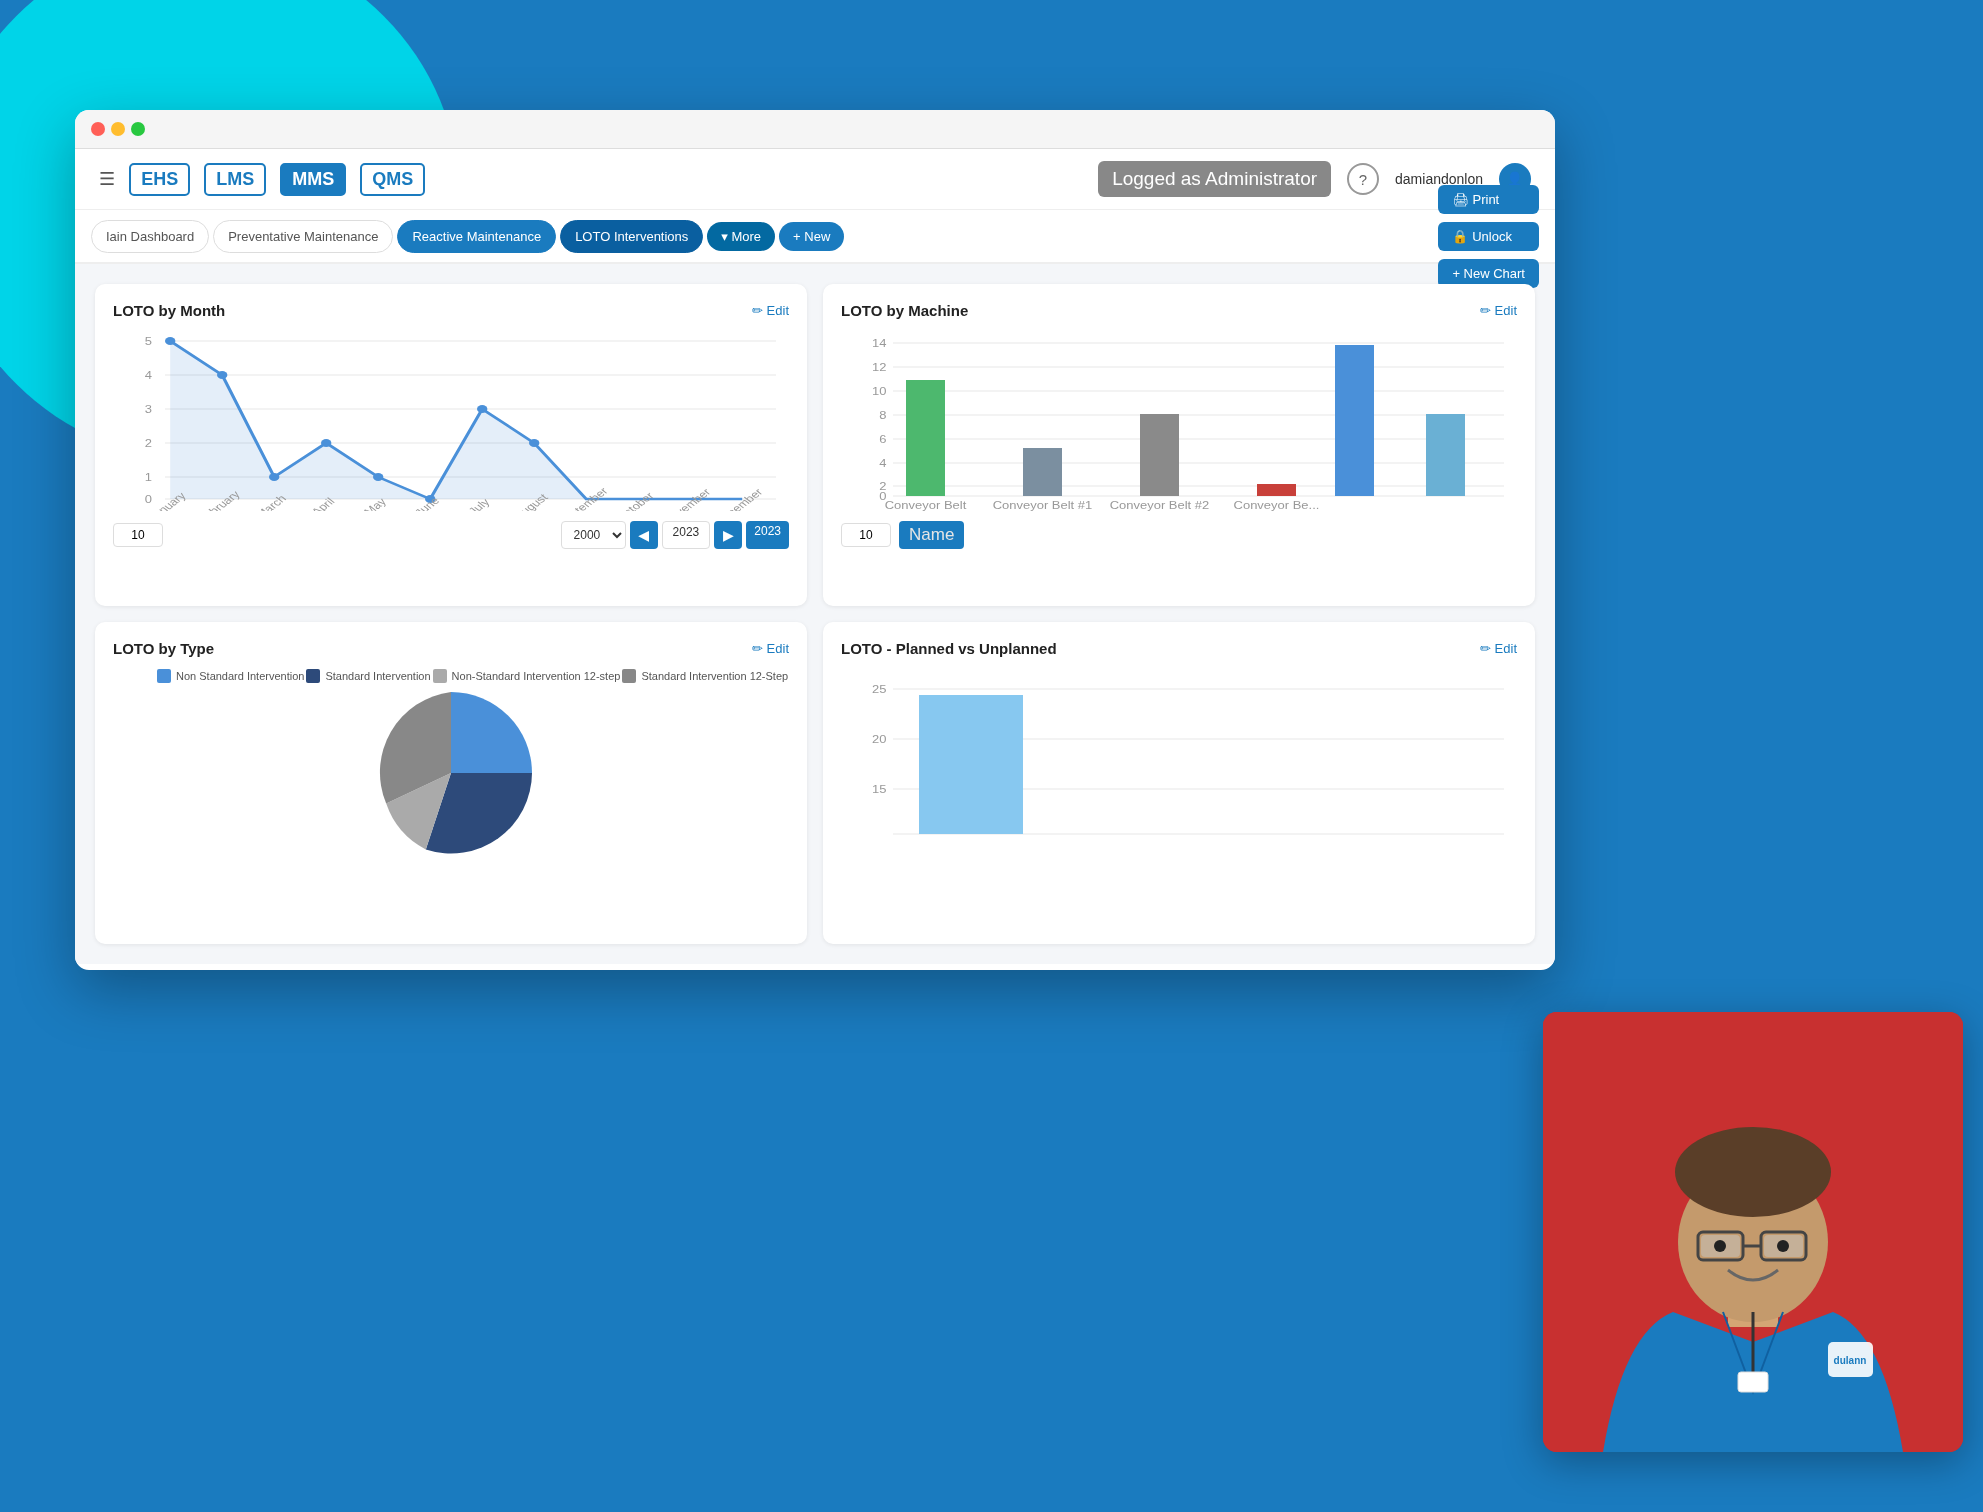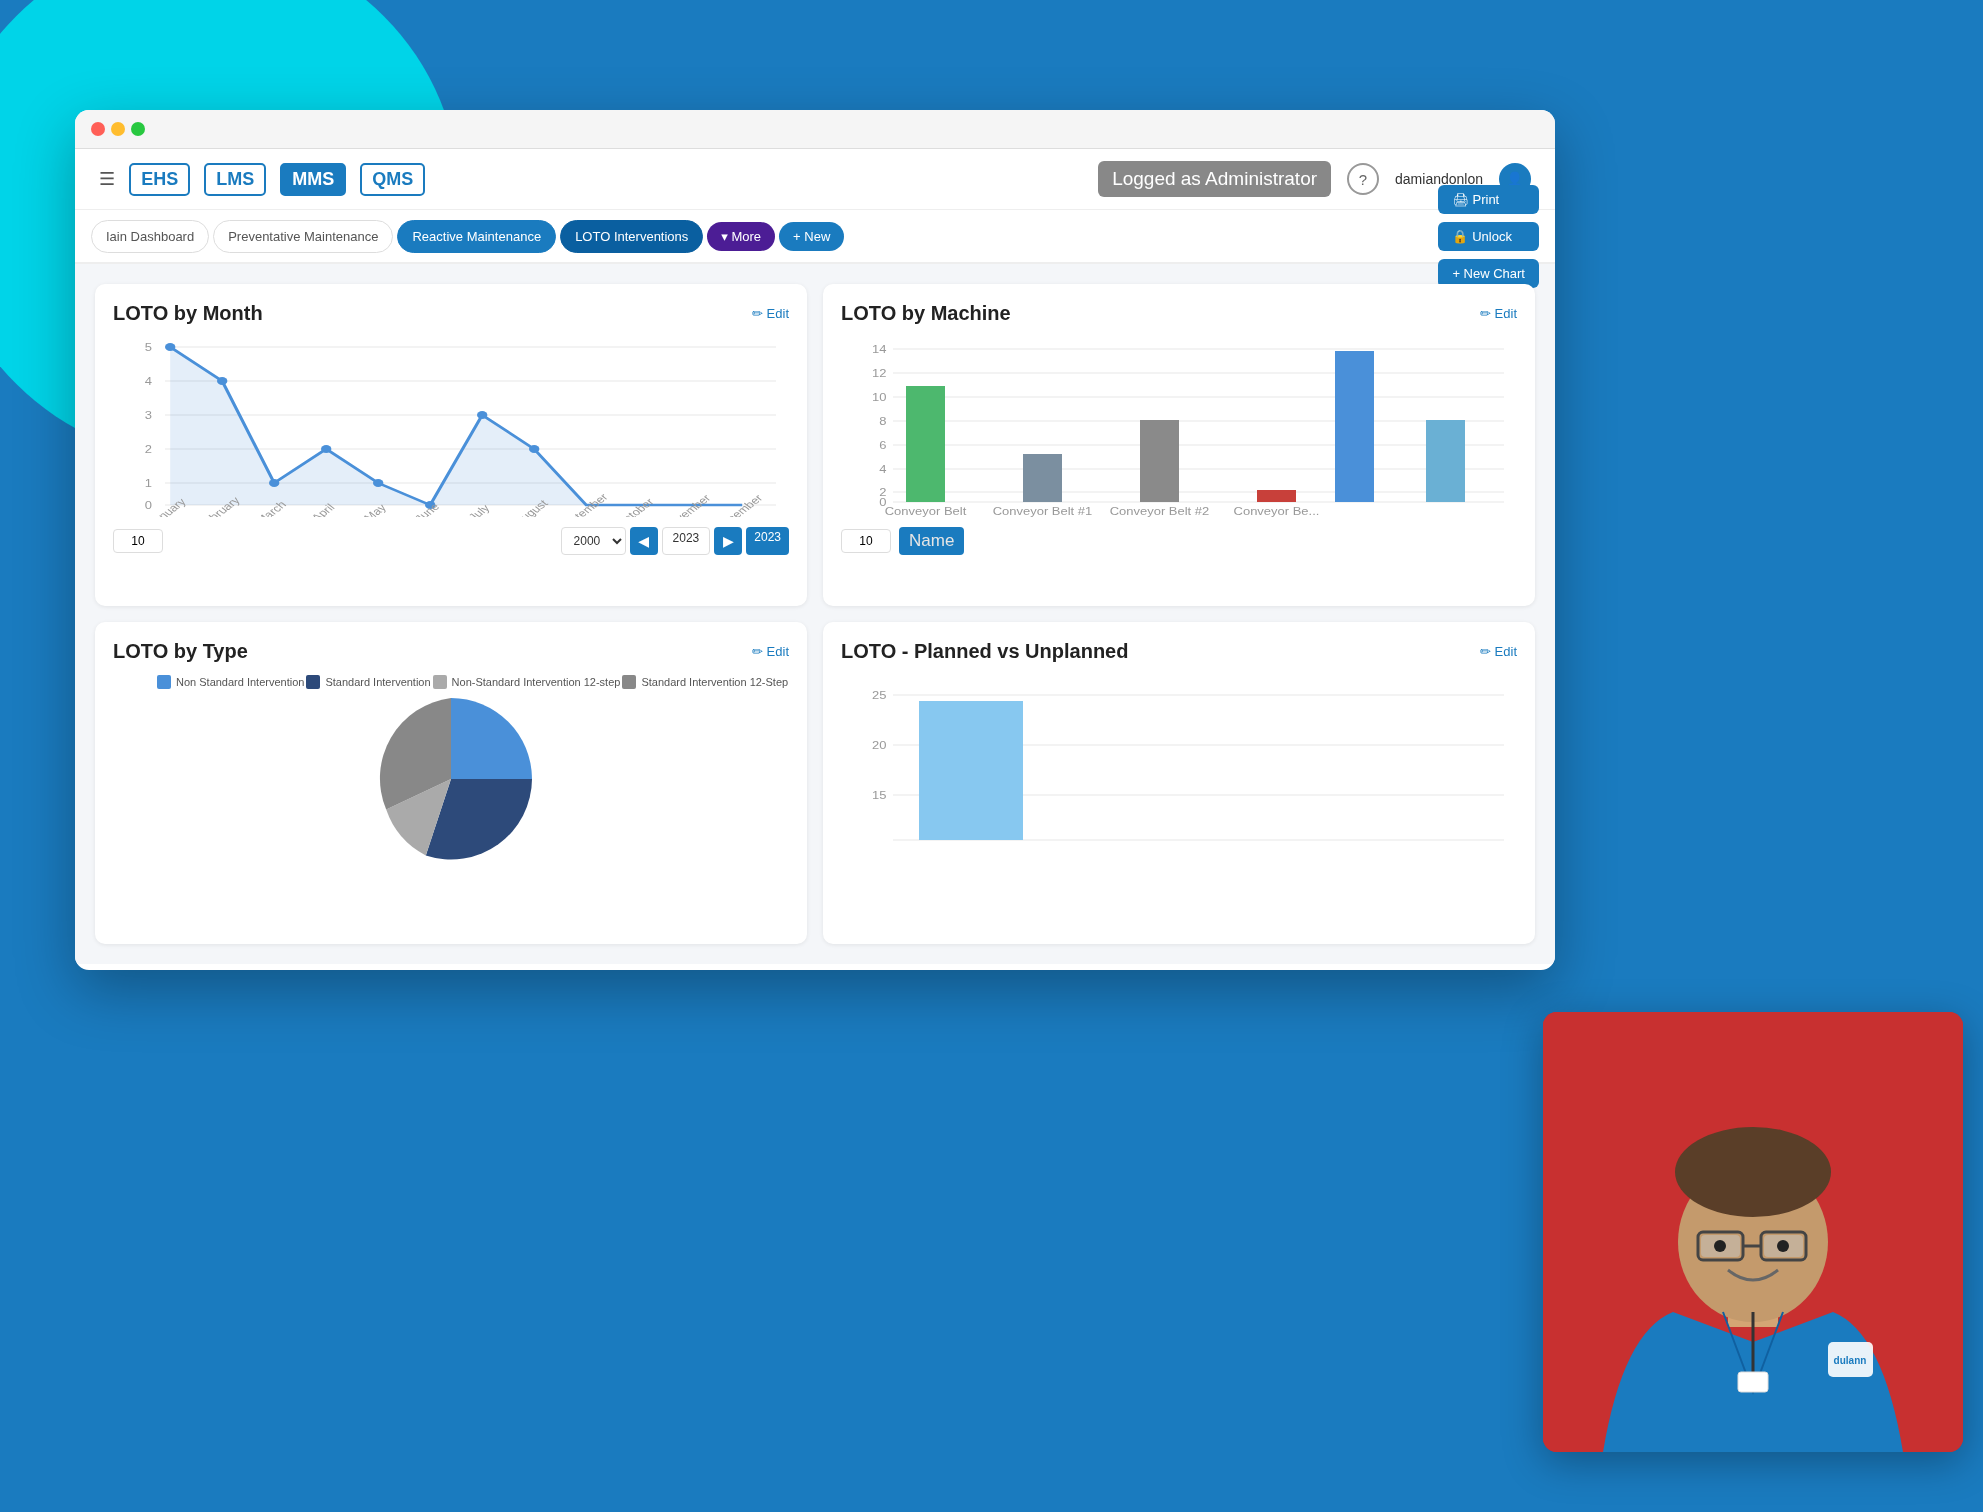--- a/index.html
+++ b/index.html
@@ -129,21 +129,21 @@
       background: #1a7bbf;
       color: #fff;
       border-color: #1a7bbf;
     }
     .tab.selected {
       background: #0a5fa0;
       color: #fff;
       border-color: #0a5fa0;
     }
     .tab-more {
-      background: #4c1d95;
+      background: #0369a1;
       color: #fff;
       border: none;
       padding: 7px 14px;
       border-radius: 20px;
       font-size: 13px;
       cursor: pointer;
       display: flex; align-items: center; gap: 5px;
     }
     .tab-new {
       background: #1a7bbf;
@@ -194,21 +194,21 @@
       overflow: hidden;
       position: relative;
     }
     .chart-header {
       display: flex;
       justify-content: space-between;
       align-items: center;
       margin-bottom: 12px;
     }
     .chart-title {
-      font-size: 20px;
+      font-size: 15px;
       font-weight: 700;
       color: #222;
     }
     .edit-btn {
       color: #1a7bbf;
       font-size: 13px;
       cursor: pointer;
       display: flex; align-items: center; gap: 4px;
       background: none; border: none;
     }

